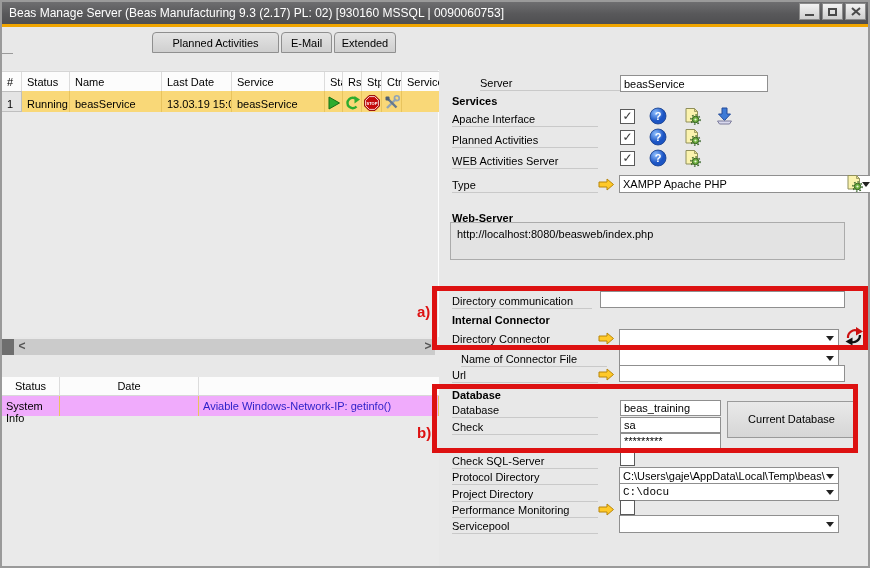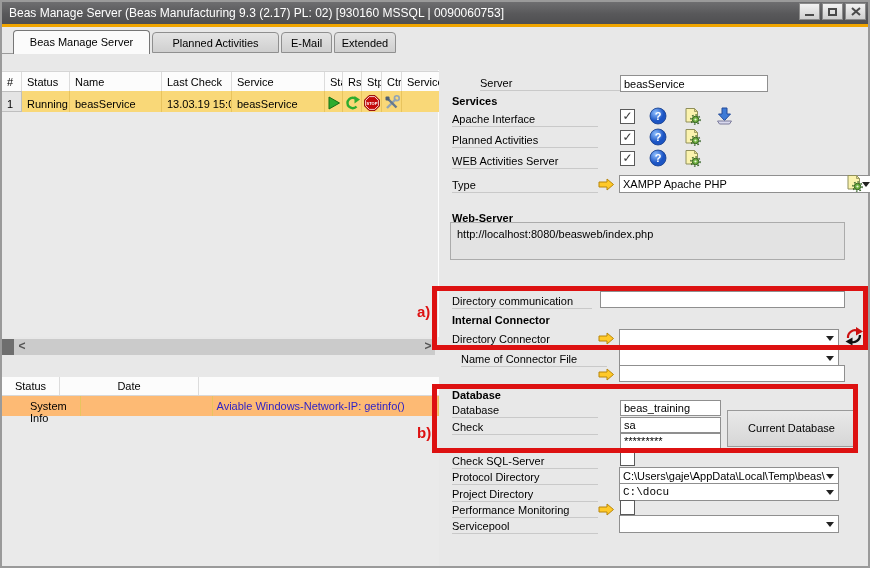--- a/index.html
+++ b/index.html
@@ -44,21 +44,21 @@
   .hscroll { position:absolute; left:2px; top:339px; width:433px; height:16px; background:#CBCBCB; }
   .hthumb { position:absolute; left:0; top:0; width:12px; height:16px; background:#6E6E6E; }
   .harrow { position:absolute; top:0; width:14px; height:16px; color:#555; font-weight:bold; font-size:12px; line-height:15px; text-align:center; }
   .harrow.left { left:13px; }
   .harrow.right { right:0; }
 
   .grid2 { position:absolute; left:2px; top:377px; width:437px; height:189px; background:#EAEAEA; }
   .g2hdr { position:absolute; top:0; height:19px; background:#FCFCFC; width:437px; display:flex; border-bottom:1px solid #D8D8D8;}
   .g2cell { border-right:1px solid #DCDCDC; padding-top:3px; text-align:center; }
   .g2c0{width:58px}.g2c1{width:139px}.g2c2{width:240px; border-right:none}
-  .g2row { position:absolute; top:19px; height:20px; width:437px; display:flex; background:#fdba74;padding-left:24px; }
+  .g2row { position:absolute; top:19px; height:20px; width:437px; display:flex; background:#f0abfc; }
   .g2row .g2cell { text-align:left; padding:4px 4px 0 4px; border-right:1px solid #E8C45E; }
   .msg-blue { color:#2A1FC8; }
 
   
   .lbl { position:absolute; width:146px; height:16px; border-bottom:1px solid #C9C9C9; padding-top:2px; white-space:nowrap; overflow:hidden; }
   .hd { position:absolute; font-weight:bold; white-space:nowrap; }
   .tin { position:absolute; height:17px; border:1px solid #8F8F8F; background:#fff; font-family:"Liberation Sans",sans-serif; font-size:11px; padding:0 3px; }
   .dd { position:absolute; height:18px; border:1px solid #8F8F8F; background:#fff; padding:2px 16px 0 3px; white-space:nowrap; overflow:hidden; }
   .dd .arr { position:absolute; right:4px; top:6px; width:0; height:0; border-left:4px solid transparent; border-right:4px solid transparent; border-top:5px solid #222; }
   .cb { position:absolute; width:15px; height:15px; border:1px solid #5A5A5A; background:#fff; text-align:center; line-height:13px; font-size:12px; color:#3A3A3A; }
@@ -88,33 +88,32 @@
     <div class="winbtn">
       <svg width="10" height="9" viewBox="0 0 10 9">
         <line x1="1" y1="1" x2="9" y2="8" stroke="#4A4A4A" stroke-width="2"></line>
         <line x1="9" y1="1" x2="1" y2="8" stroke="#4A4A4A" stroke-width="2"></line>
       </svg>
     </div>
   </div>
   <div class="accent"></div>
 
   <div class="tabbar">
-    <div class="tab active">Beas Manage Server</div>
     <div class="tab inactive" style="left:150px; width:127px;">Planned Activities</div>
     <div class="tab inactive" style="left:279px; width:51px;">E-Mail</div>
     <div class="tab inactive" style="left:332px; width:62px;">Extended</div>
     <div class="tab-notch"></div>
   </div>
 
   <div class="grid1">
     <div class="hdr-row">
       <div class="hcell c0">#</div>
       <div class="hcell c1">Status</div>
       <div class="hcell c2">Name</div>
-      <div class="hcell c3">Last Check</div>
+      <div class="hcell c3">Last Date</div>
       <div class="hcell c4">Service</div>
       <div class="hcell c5">Sta</div>
       <div class="hcell c6">Rst</div>
       <div class="hcell c7">Stp</div>
       <div class="hcell c8">Ctrl</div>
       <div class="hcell c9">Servicep</div>
     </div>
     <div class="data-row">
       <div class="dcell rowhead c0">1</div>
       <div class="dcell c1">Running</div>
@@ -263,32 +262,33 @@
     <polygon points="12,1 19,5.5 12,9.5" fill="#CC1111"></polygon>
     <path d="M16,9 A7,7 0 0 1 6,15.5" fill="none" stroke="#111" stroke-width="2.2"></path>
     <polygon points="8.5,11.5 1.5,15.5 8.5,19.5" fill="#111"></polygon>
   </svg>
 
   <div class="lbl" style="left:452px; top:351px;margin-left:9px;">Name of Connector File</div>
   <div class="dd" style="left:619px; top:349px; width:220px;">
     <span></span><span class="arr"></span>
   </div>
 
+  <div class="lbl" style="left:452px; top:367px;">Url</div>
   <svg class="ico" style="left:598px; top:368px;" width="17" height="13" viewBox="0 0 17 13">
     <polygon points="1,4 9,4 9,1 15.5,6.5 9,12 9,9 1,9" fill="#FFC928" stroke="#B8860B" stroke-width="1"></polygon>
   </svg>
   <input class="tin" style="left: 619px; top: 365px; width: 226px;" value="">
 
   <div class="hd" style="left:452px; top:389px;">Database</div>
   <div class="lbl" style="left:452px; top:402px;">Database</div>
   <input class="tin" style="left: 620px; top: 400px; width: 101px; height: 16px;" value="beas_training">
   <div class="lbl" style="left:452px; top:419px;">Check</div>
   <input class="tin" style="left: 620px; top: 417px; width: 101px; height: 16px;" value="sa">
   <input class="tin" style="left: 620px; top: 433px; width: 101px; height: 16px;" value="*********">
-  <div class="btn" style="left:727px; top:410px; width:129px; height:37px; line-height:35px;">Current Database</div>
+  <div class="btn" style="left:727px; top:401px; width:129px; height:37px; line-height:35px;">Current Database</div>
 
   <div class="lbl" style="left:452px; top:453px;">Check SQL-Server</div>
   <div class="cb" style="left:620px; top:451px;"></div>
 
   <div class="lbl" style="left:452px; top:469px;">Protocol Directory</div>
   <div class="dd" style="left:619px; top:467px; width:220px;">
     <span>C:\Users\gaje\AppData\Local\Temp\beas\</span><span class="arr"></span>
   </div>
 
   <div class="lbl" style="left:452px; top:486px;">Project Directory</div>

